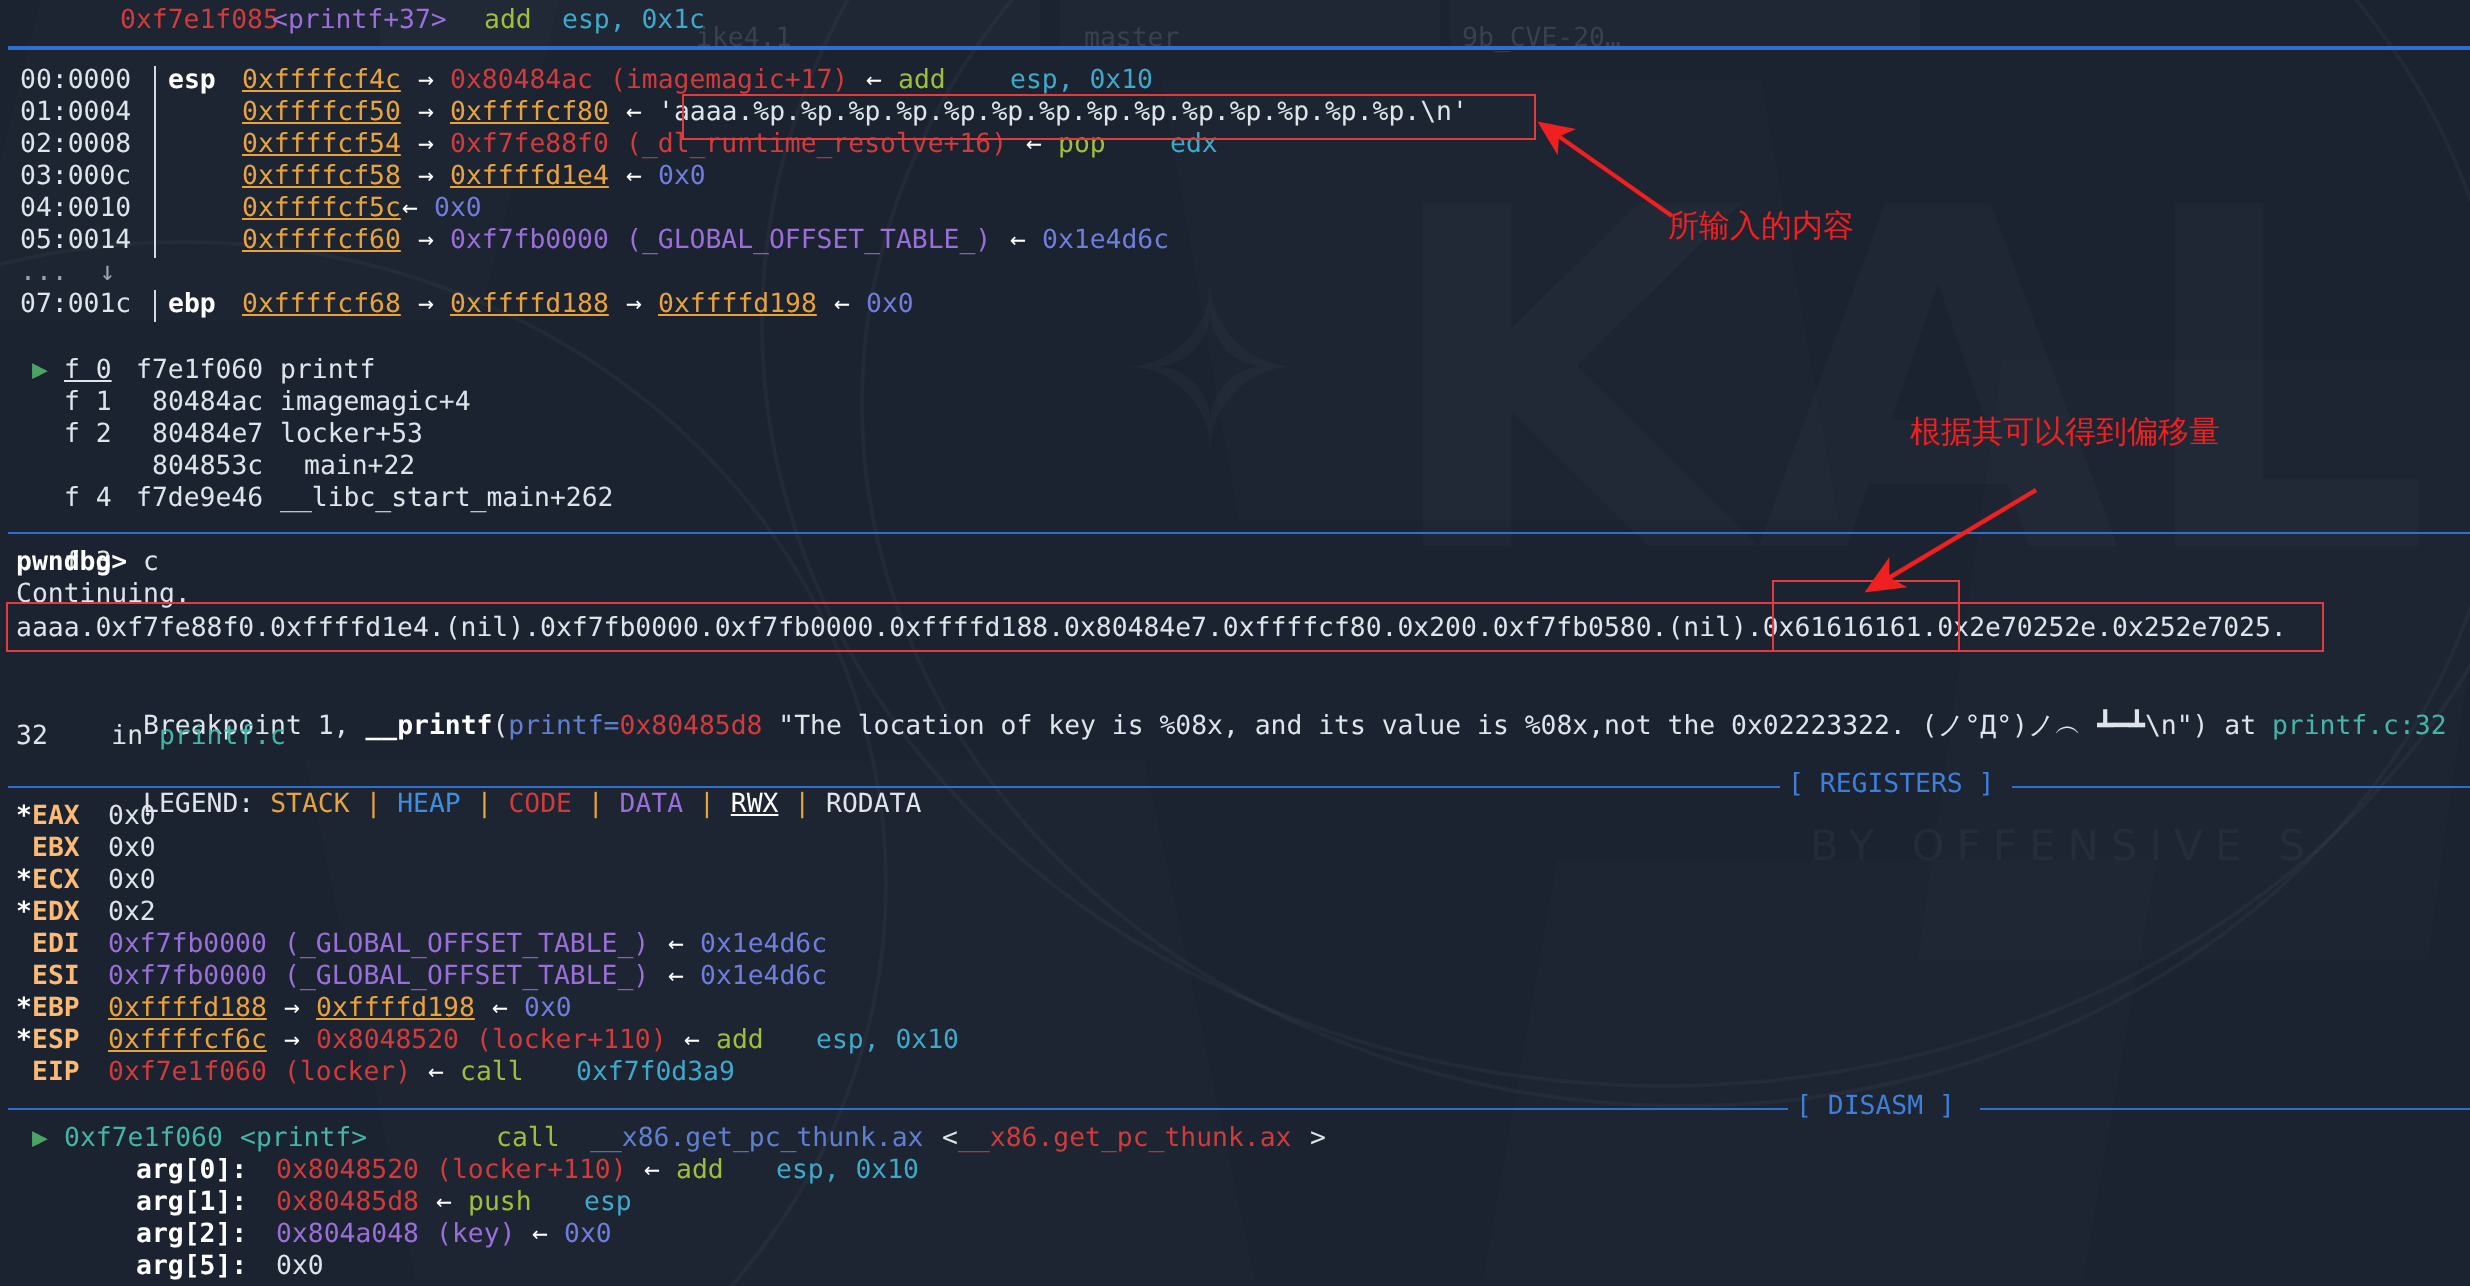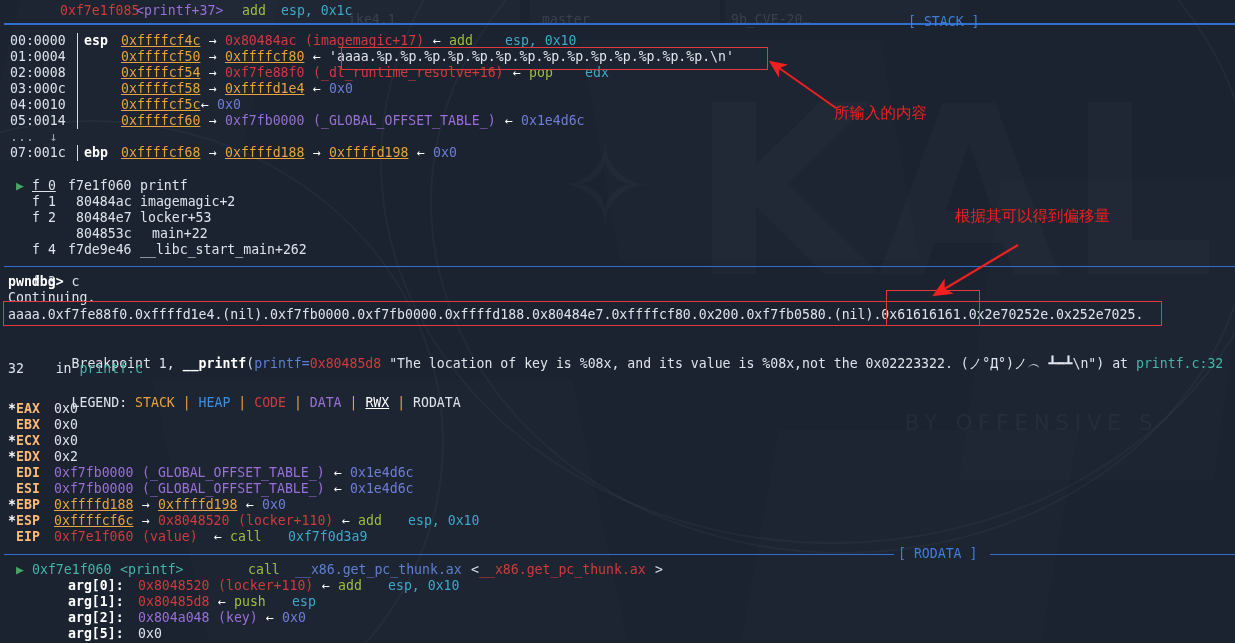--- a/index.html
+++ b/index.html
@@ -109,39 +109,36 @@
 <div id="term">
 
   <div class="row" style="position:absolute;left:0;top:3px;">
     <span class="ln" style="left:60px;"><span class="code">0xf7e1f085</span></span>
     <span class="ln" style="left:136px;text-align:center;"><span class="sym">&lt;printf+37&gt;</span></span>
     <span class="ln" style="left:242px;"><span class="mnem">add</span></span>
     <span class="ln" style="left:281px;"><span class="operand">esp, 0x1c</span></span>
   </div>
   <div class="topsep"></div>
 
-  <div class="sep" style="top:14px;">
-    <div class="title" style="left:908px;">[ STACK ]</div>
-  </div>
 
   <div id="stack-rows" style="position:absolute;left:0;top:33px;">
       <div class="row" style="position: relative;"><span class="white ln" style="left: 10px;">00:0000</span><span class="wb ln" style="left: 84px;">esp</span><div style="position: absolute; left: 77px; top: 0px; width: 1px; height: 16px; background: rgb(214, 218, 227);"></div><span class="stackaddr ln" style="left: 121px;">0xffffcf4c</span><span class="arrow ln" style="left: 201px;"> → </span><span class="code ln" style="left: 225px;">0x80484ac</span><span class="code ln" style="left: 305px;">(imagemagic+17)</span><span class="arrow ln" style="left: 433px;">←</span><span class="mnem ln" style="left: 449px;">add</span><span class="operand ln" style="left: 505px;">esp, 0x10</span></div>
       <div class="row" style="position: relative;"><span class="white ln" style="left: 10px;">01:0004</span><div style="position: absolute; left: 77px; top: 0px; width: 1px; height: 16px; background: rgb(214, 218, 227);"></div><span class="stackaddr ln" style="left: 121px;">0xffffcf50</span><span class="arrow ln" style="left: 201px;"> → </span><span class="stackaddr ln" style="left: 225px;">0xffffcf80</span><span class="arrow ln" style="left: 313px;">←</span><span class="str ln" style="left: 329px;">'aaaa.%p.%p.%p.%p.%p.%p.%p.%p.%p.%p.%p.%p.%p.%p.\n'</span></div>
       <div class="row" style="position: relative;"><span class="white ln" style="left: 10px;">02:0008</span><div style="position: absolute; left: 77px; top: 0px; width: 1px; height: 16px; background: rgb(214, 218, 227);"></div><span class="stackaddr ln" style="left: 121px;">0xffffcf54</span><span class="arrow ln" style="left: 201px;"> → </span><span class="code ln" style="left: 225px;">0xf7fe88f0</span><span class="code ln" style="left: 313px;">(_dl_runtime_resolve+16)</span><span class="arrow ln" style="left: 513px;">←</span><span class="mnem ln" style="left: 529px;">pop</span><span class="operand ln" style="left: 585px;">edx</span></div>
       <div class="row" style="position: relative;"><span class="white ln" style="left: 10px;">03:000c</span><div style="position: absolute; left: 77px; top: 0px; width: 1px; height: 16px; background: rgb(214, 218, 227);"></div><span class="stackaddr ln" style="left: 121px;">0xffffcf58</span><span class="arrow ln" style="left: 201px;"> → </span><span class="stackaddr ln" style="left: 225px;">0xffffd1e4</span><span class="arrow ln" style="left: 313px;">←</span><span class="num ln" style="left: 329px;">0x0</span></div>
       <div class="row" style="position: relative;"><span class="white ln" style="left: 10px;">04:0010</span><div style="position: absolute; left: 77px; top: 0px; width: 1px; height: 16px; background: rgb(214, 218, 227);"></div><span class="stackaddr ln" style="left: 121px;">0xffffcf5c</span><span class="arrow ln" style="left: 201px;">←</span><span class="num ln" style="left: 217px;">0x0</span></div>
       <div class="row" style="position: relative;"><span class="white ln" style="left: 10px;">05:0014</span><div style="position: absolute; left: 77px; top: 0px; width: 1px; height: 16px; background: rgb(214, 218, 227);"></div><span class="stackaddr ln" style="left: 121px;">0xffffcf60</span><span class="arrow ln" style="left: 201px;"> → </span><span class="data ln" style="left: 225px;">0xf7fb0000</span><span class="data ln" style="left: 313px;">(_GLOBAL_OFFSET_TABLE_)</span><span class="arrow ln" style="left: 505px;">←</span><span class="num ln" style="left: 521px;">0x1e4d6c</span></div>
       <div class="row" style="position: relative;"><span class="grey ln" style="left: 10px;">...  ↓</span></div>
       <div class="row" style="position: relative;"><span class="white ln" style="left: 10px;">07:001c</span><span class="wb ln" style="left: 84px;">ebp</span><div style="position: absolute; left: 77px; top: 0px; width: 1px; height: 16px; background: rgb(214, 218, 227);"></div><span class="stackaddr ln" style="left: 121px;">0xffffcf68</span><span class="arrow ln" style="left: 201px;"> → </span><span class="stackaddr ln" style="left: 225px;">0xffffd188</span><span class="arrow ln" style="left: 313px;">→ </span><span class="stackaddr ln" style="left: 329px;">0xffffd198</span><span class="arrow ln" style="left: 417px;">←</span><span class="num ln" style="left: 433px;">0x0</span></div>
     </div>
 
 
   <div id="backtrace-rows" style="position:absolute;left:0;top:178px;">
       <div class="row" style="position: relative;"><span class="green ln" style="left: 16px;">▶</span><span class="white ln" style="left: 32px; text-decoration: underline;">f 0</span><span class="white ln" style="left: 68px;">f7e1f060</span><span class="white ln" style="left: 140px;">printf</span></div>
-      <div class="row" style="position: relative;"><span class="white ln" style="left: 32px;">f 1</span><span class="white ln" style="left: 76px;">80484ac</span><span class="white ln" style="left: 140px;">imagemagic+2</span></div>
+      <div class="row" style="position: relative;"><span class="white ln" style="left: 32px;">f 1</span><span class="white ln" style="left: 76px;">80484ac</span><span class="white ln" style="left: 140px;">imagemagic+4</span></div>
       <div class="row" style="position: relative;"><span class="white ln" style="left: 32px;">f 2</span><span class="white ln" style="left: 76px;">80484e7</span><span class="white ln" style="left: 140px;">locker+53</span></div>
       <div class="row" style="position: relative;"><span class="white ln" style="left: 32px; margin-top: 48px;">f 3</span><span class="white ln" style="left: 76px;">804853c</span><span class="white ln" style="left: 152px;">main+22</span></div>
       <div class="row" style="position: relative;"><span class="white ln" style="left: 32px;">f 4</span><span class="white ln" style="left: 68px;">f7de9e46</span><span class="white ln" style="left: 140px;">__libc_start_main+262</span></div>
     </div>
 
   <div class="sep" style="top:258px;">
     <div class="line" style="left:4px;right:0;width:1231px;"></div>
   </div>
 
   <div style="position:absolute;left:0;top:274px;">
@@ -163,36 +160,41 @@
     <div class="row" style="height:18px;">
       <span class="ln" style="left:8px;top:1px;"><span class="white">32</span><span class="white" style="white-space:pre">    </span><span class="white">in </span><span class="teal">printf.c</span></span>
     </div>
     <div class="row" style="height:18px;">
       <span class="ln" style="left:8px;top:1px;">
         <span class="white">LEGEND: </span><span class="legend-stack">STACK</span><span class="pipe"> | </span><span class="legend-heap">HEAP</span><span class="pipe"> | </span><span class="legend-code">CODE</span><span class="pipe"> | </span><span class="legend-data">DATA</span><span class="pipe"> | </span><span class="legend-rwx">RWX</span><span class="pipe"> | </span><span class="legend-rodata">RODATA</span>
       </span>
     </div>
   </div>
 
+  <div class="sep" style="top:385px;">
+    <div class="line" style="left:4px;width:886px;"></div>
+    <div class="title" style="left:894px;">[ REGISTERS ]</div>
+    <div class="line" style="left:1006px;width:229px;"></div>
+  </div>
 
   <div id="register-rows" style="position:absolute;left:0;top:401px;">
       <div class="row" style="position: relative;"><span class="wb ln" style="left: 8px;">*</span><span class="reg ln" style="left: 16px;">EAX</span><span class="white ln" style="left: 54px;">0x0</span></div>
       <div class="row" style="position: relative;"><span class="reg ln" style="left: 16px;">EBX</span><span class="white ln" style="left: 54px;">0x0</span></div>
       <div class="row" style="position: relative;"><span class="wb ln" style="left: 8px;">*</span><span class="reg ln" style="left: 16px;">ECX</span><span class="white ln" style="left: 54px;">0x0</span></div>
       <div class="row" style="position: relative;"><span class="wb ln" style="left: 8px;">*</span><span class="reg ln" style="left: 16px;">EDX</span><span class="white ln" style="left: 54px;">0x2</span></div>
       <div class="row" style="position: relative;"><span class="reg ln" style="left: 16px;">EDI</span><span class="data ln" style="left: 54px;">0xf7fb0000</span><span class="data ln" style="left: 142px;">(_GLOBAL_OFFSET_TABLE_)</span><span class="arrow ln" style="left: 334px;">←</span><span class="num ln" style="left: 350px;">0x1e4d6c</span></div>
       <div class="row" style="position: relative;"><span class="reg ln" style="left: 16px;">ESI</span><span class="data ln" style="left: 54px;">0xf7fb0000</span><span class="data ln" style="left: 142px;">(_GLOBAL_OFFSET_TABLE_)</span><span class="arrow ln" style="left: 334px;">←</span><span class="num ln" style="left: 350px;">0x1e4d6c</span></div>
       <div class="row" style="position: relative;"><span class="wb ln" style="left: 8px;">*</span><span class="reg ln" style="left: 16px;">EBP</span><span class="stackaddr ln" style="left: 54px;">0xffffd188</span><span class="arrow ln" style="left: 142px;">→</span><span class="stackaddr ln" style="left: 158px;">0xffffd198</span><span class="arrow ln" style="left: 246px;">←</span><span class="num ln" style="left: 262px;">0x0</span></div>
       <div class="row" style="position: relative;"><span class="wb ln" style="left: 8px;">*</span><span class="reg ln" style="left: 16px;">ESP</span><span class="stackaddr ln" style="left: 54px;">0xffffcf6c</span><span class="arrow ln" style="left: 142px;">→</span><span class="code ln" style="left: 158px;">0x8048520</span><span class="code ln" style="left: 238px;">(locker+110)</span><span class="arrow ln" style="left: 342px;">←</span><span class="mnem ln" style="left: 358px;">add</span><span class="operand ln" style="left: 408px;">esp, 0x10</span></div>
-      <div class="row" style="position: relative;"><span class="reg ln" style="left: 16px;">EIP</span><span class="code ln" style="left: 54px;">0xf7e1f060</span><span class="code ln" style="left: 142px;">(value)</span><span class="arrow ln" style="left: 214px;">←</span><span class="mnem ln" style="left: 230px;">call</span><span class="operand ln" style="left: 288px;">0xf7f0d3a9</span></div>
+      <div class="row" style="position: relative;"><span class="reg ln" style="left: 16px;">EIP</span><span class="code ln" style="left: 54px;">0xf7e1f060</span><span class="code ln" style="left: 142px;">(locker)</span><span class="arrow ln" style="left: 214px;">←</span><span class="mnem ln" style="left: 230px;">call</span><span class="operand ln" style="left: 288px;">0xf7f0d3a9</span></div>
     </div>
 
   <div class="sep" style="top:546px;">
     <div class="line" style="left:4px;width:890px;"></div>
-    <div class="title" style="left:898px;">[ RODATA ]</div>
+    <div class="title" style="left:898px;">[ DISASM ]</div>
     <div class="line" style="left:990px;width:245px;"></div>
   </div>
 
   <div id="disasm-rows" style="position:absolute;left:0;top:562px;">
       <div class="row" style="position: relative;"><span class="green ln" style="left: 16px;">▶</span><span class="teal ln" style="left: 32px;">0xf7e1f060</span><span class="teal ln" style="left: 120px;">&lt;printf&gt;</span><span class="mnem ln" style="left: 248px;">call</span><span class="kw ln" style="left: 295px;">__x86.get_pc_thunk.ax</span><span class="white ln" style="left: 471px;">&lt;</span><span class="code ln" style="left: 479px;">__x86.get_pc_thunk.ax</span><span class="white ln" style="left: 655px;">&gt;</span></div>
       <div class="row" style="position: relative;"><span class="wb ln" style="left: 68px;">arg[0]:</span><span class="code ln" style="left: 138px;">0x8048520</span><span class="code ln" style="left: 218px;">(locker+110)</span><span class="arrow ln" style="left: 322px;">←</span><span class="mnem ln" style="left: 338px;">add</span><span class="operand ln" style="left: 388px;">esp, 0x10</span></div>
       <div class="row" style="position: relative;"><span class="wb ln" style="left: 68px;">arg[1]:</span><span class="code ln" style="left: 138px;">0x80485d8</span><span class="arrow ln" style="left: 218px;">←</span><span class="mnem ln" style="left: 234px;">push</span><span class="operand ln" style="left: 292px;">esp</span></div>
       <div class="row" style="position: relative;"><span class="wb ln" style="left: 68px;">arg[2]:</span><span class="data ln" style="left: 138px;">0x804a048</span><span class="data ln" style="left: 218px;">(key)</span><span class="arrow ln" style="left: 266px;">←</span><span class="num ln" style="left: 282px;">0x0</span></div>
       <div class="row" style="position: relative;"><span class="wb ln" style="left: 68px;">arg[5]:</span><span class="white ln" style="left: 138px;">0x0</span></div>
     </div>

